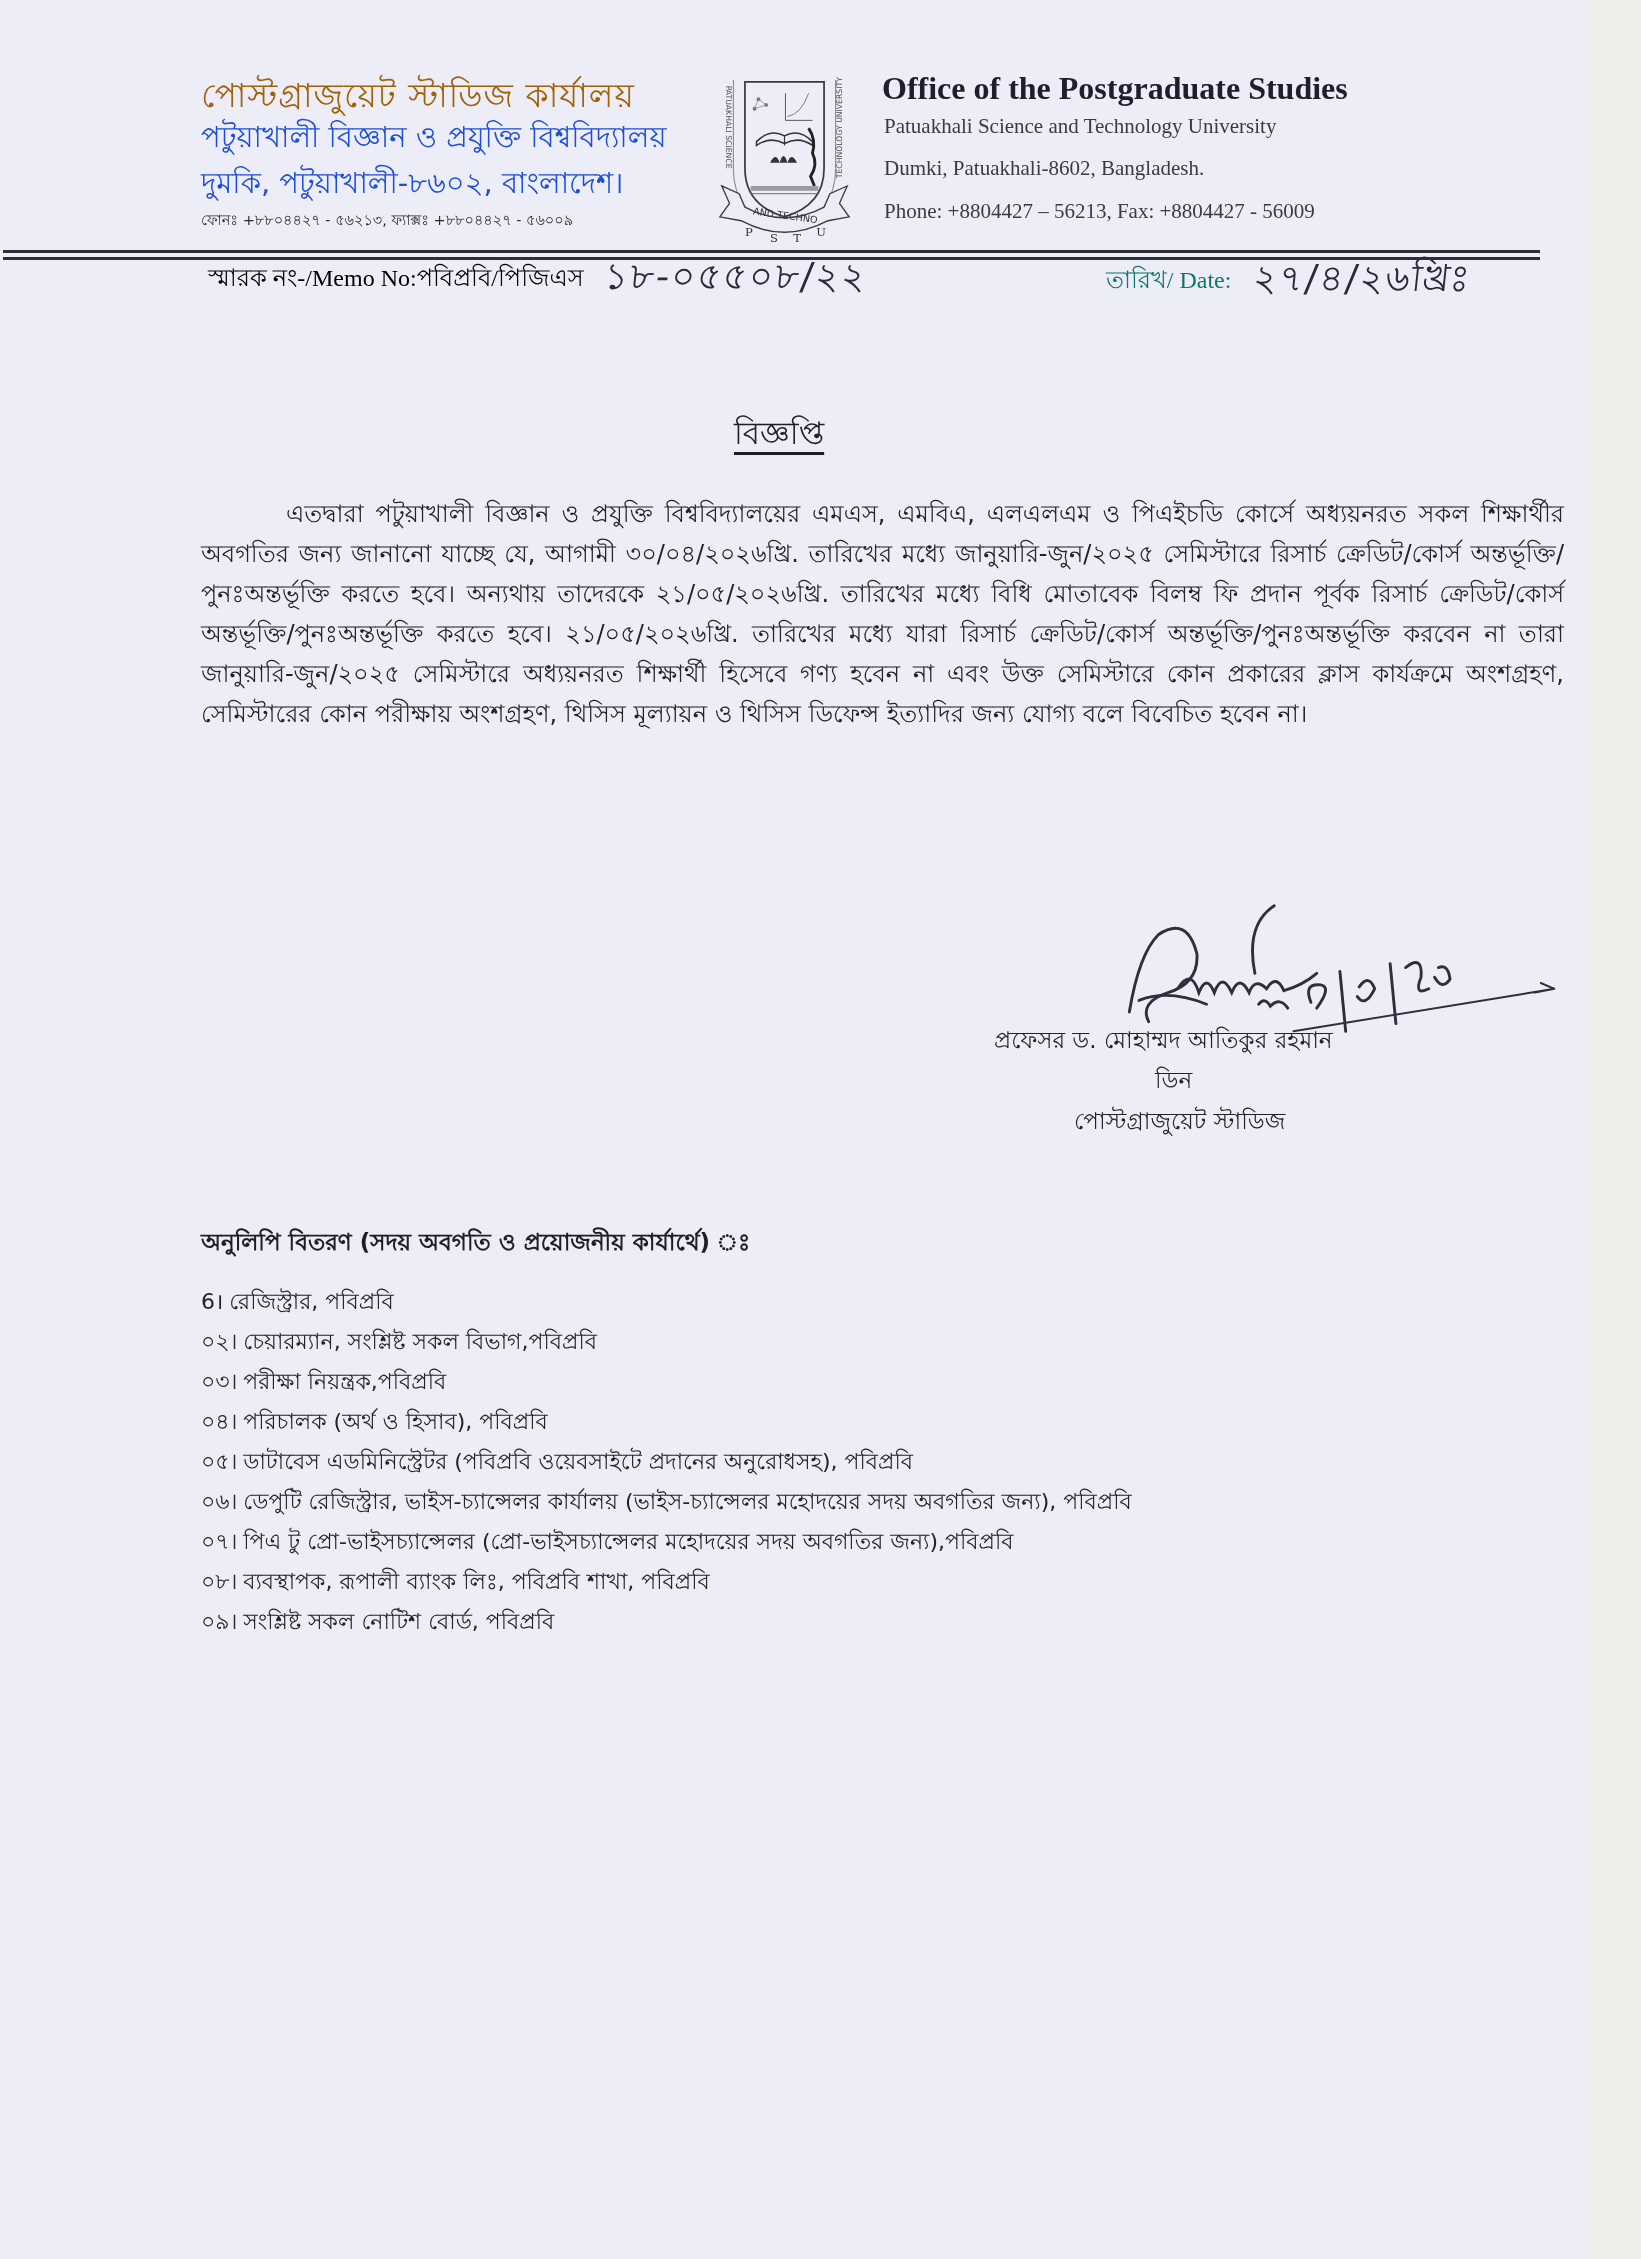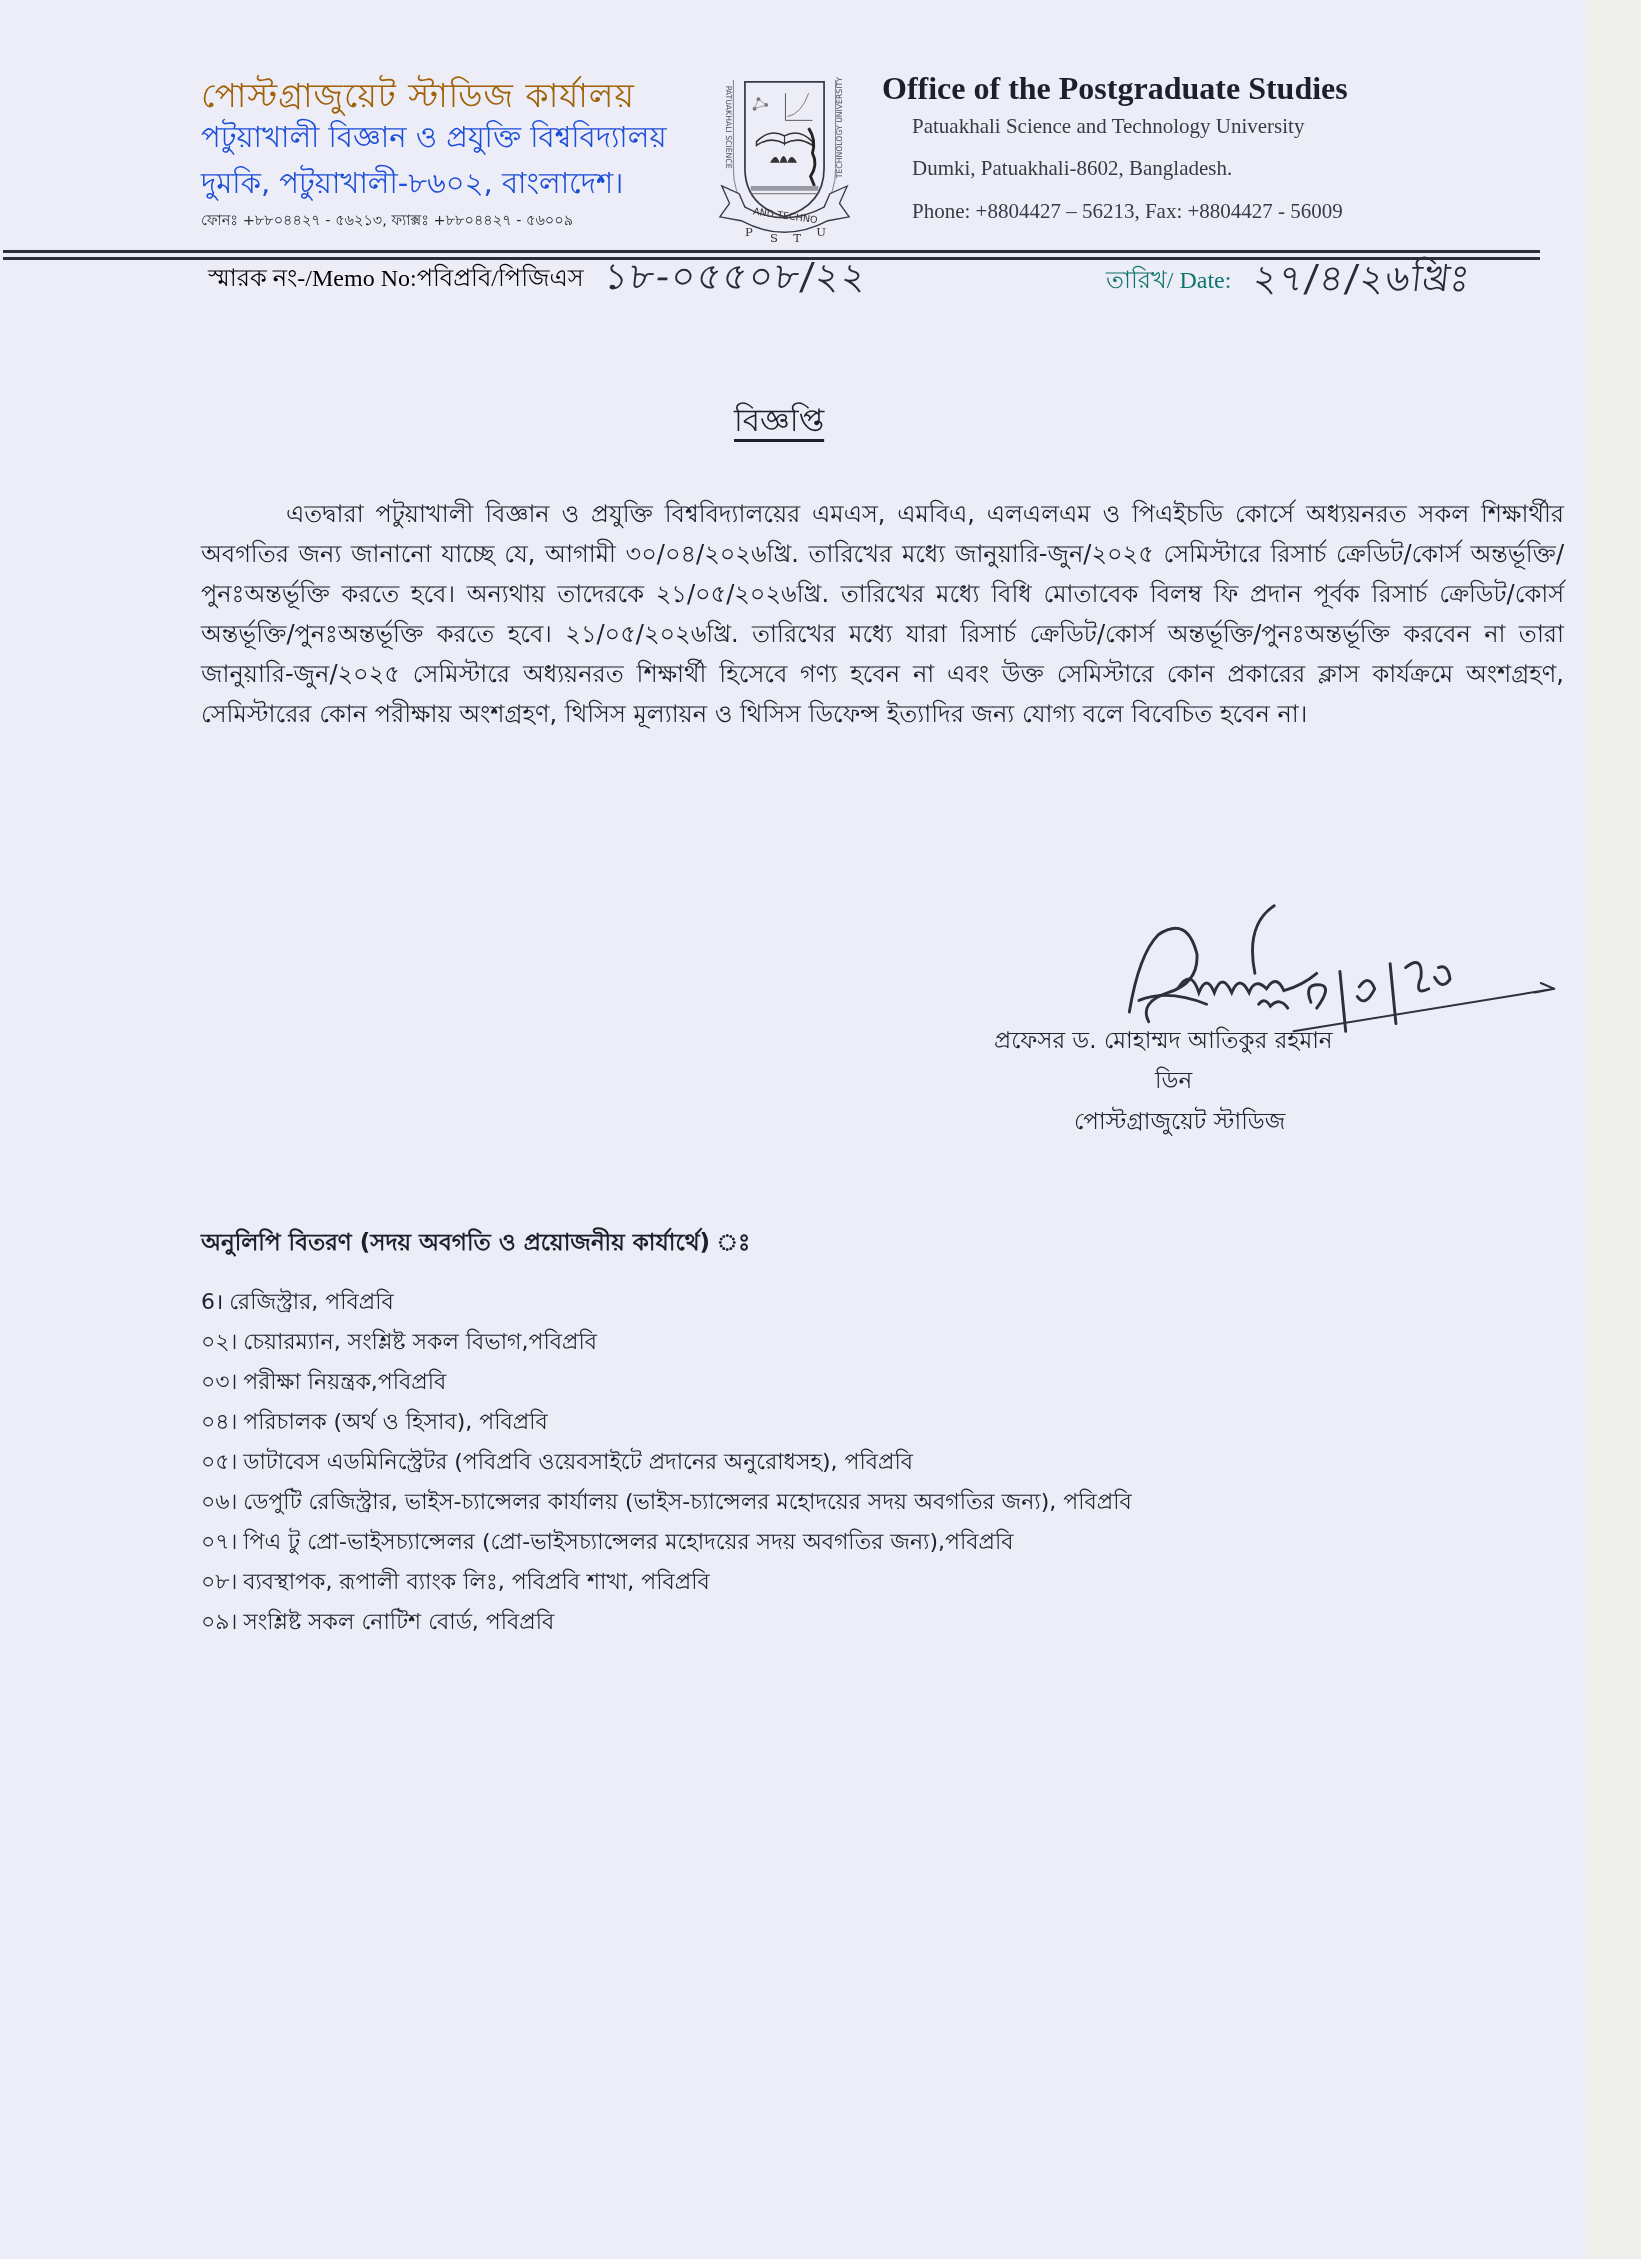--- a/index.html
+++ b/index.html
@@ -38,21 +38,21 @@
       left: 201px; top: 209px; font-size: 14.5px; color: #2a2a33; white-space: nowrap;
     }
 
     
     .hdr-en-title {
       left: 882px; top: 70px;
       font-family: "Liberation Serif", "DejaVu Serif", serif;
       font-size: 32px; font-weight: bold; color: #1e1e2c; white-space: nowrap;
     }
     .hdr-en-line {
-      left: 912px;
+      left: 884px;
       font-family: "Liberation Serif", "DejaVu Serif", serif;
       font-size: 21px; color: #3a3a44; white-space: nowrap;
     }
 
     
     .logo {
       left: 716px; top: 72px; width: 137px; height: 172px;
     }
 
     
@@ -79,21 +79,21 @@
       font-size: 24px; color: #0f766e; white-space: nowrap;
     }
     .date-hand {
       left: 1253px; top: 249px;
       font-size: 37px; color: #2a2a38; white-space: nowrap;
       transform: skewX(-6deg); letter-spacing: 1.9px;
     }
 
     
     .notice-title {
-      left: 734px; top: 396px;
+      left: 734px; top: 409px;
       font-size: 31px; color: #1e1e28; white-space: nowrap;
       text-decoration: underline; text-underline-offset: 7.7px;
     }
 
     
     .body-para {
       left: 201px; top: 494px; width: 1363px;
       font-size: 24px; line-height: 40px; color: #22222c;
       text-align: justify;
       text-indent: 85px;

